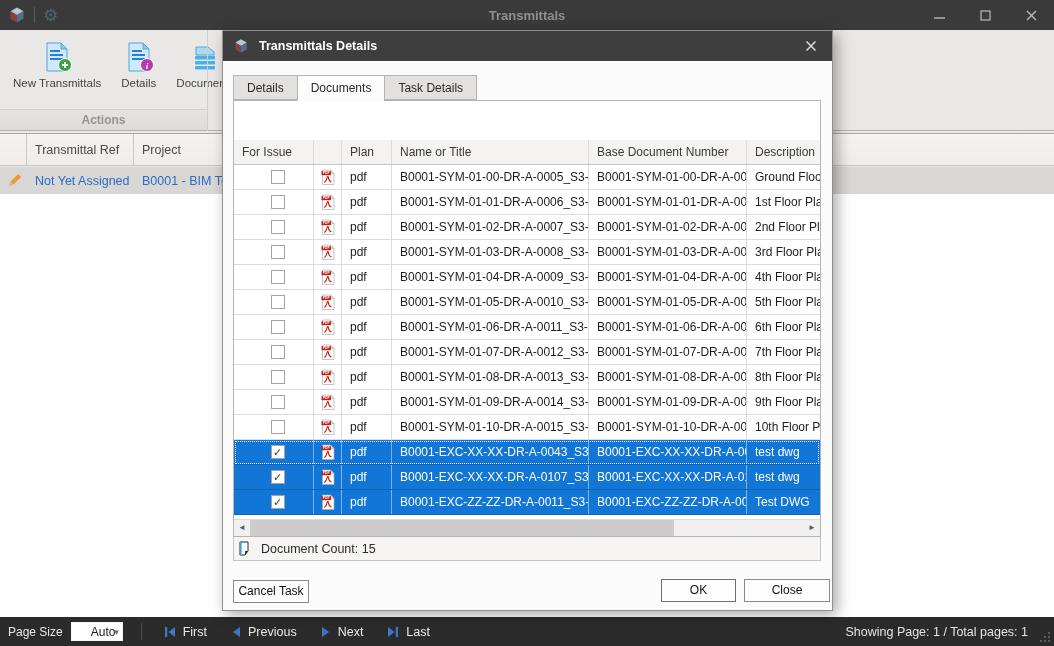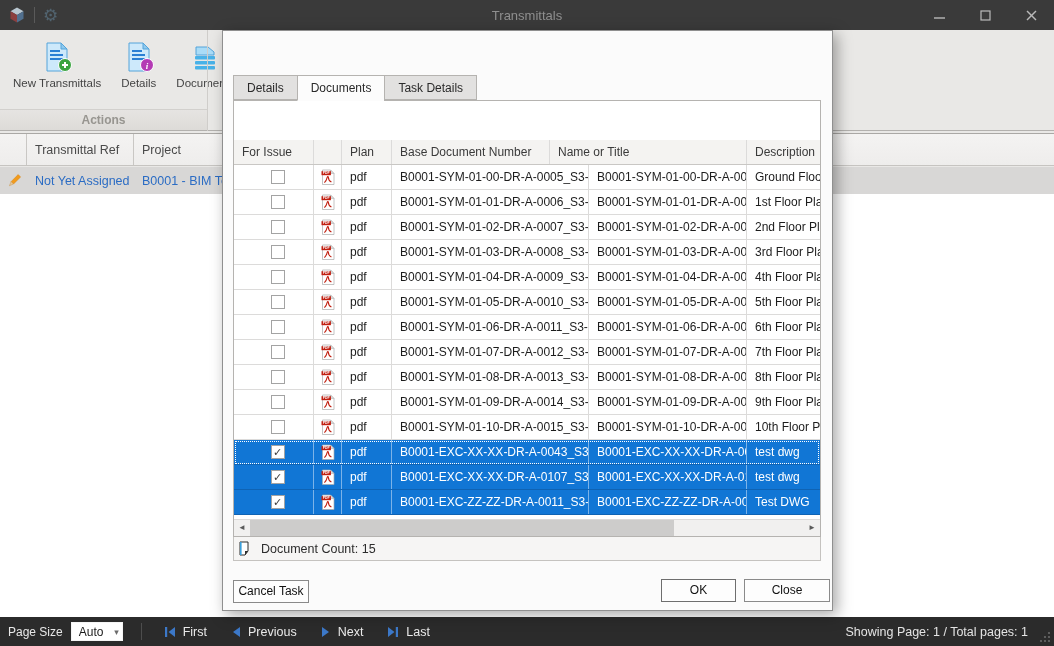--- a/index.html
+++ b/index.html
@@ -7,21 +7,21 @@
   body { font-family:"Liberation Sans", sans-serif; font-size:12px; color:#222;
          background:#e9e8e6; overflow:hidden; position:relative; }
 
   
   .titlebar { position:absolute; left:0; top:0; width:1054px; height:30px;
               background:#3a3a3a; display:flex; align-items:center; }
   .titlebar .app-ic { margin-left:8px; width:18px; height:18px; }
   .tb-sep { width:1px; height:16px; background:#5a5a5a; margin:0 8px; }
   .gear { color:#51636f; font-size:17px; line-height:17px; cursor:default; }
   .tb-title { position:absolute; left:0; right:0; text-align:center;
-              color:#8f8f8f; font-weight:normal; font-size:13px; pointer-events:none; }
+              color:#8f8f8f; font-weight:bold; font-size:13px; pointer-events:none; }
   .win-btns { position:absolute; right:0; top:0; height:30px; display:flex; }
   .win-btn { width:46px; height:30px; display:flex; align-items:center; justify-content:center; }
   .win-btn svg { stroke:#b9b9b9; }
 
   
   .ribbon { position:absolute; left:0; top:30px; width:1054px; height:101px;
             background:#e9e8e6; border-bottom:1px solid #b3b1ae; }
   .ribbon-items { display:flex; padding:8px 0 0 6px; gap:6px; }
   .rb-item { display:flex; flex-direction:column; align-items:center; gap:4px;
              padding:3px 7px; }
@@ -47,21 +47,21 @@
   .gr-icon { width:27px; display:flex; justify-content:center; }
   .gr-ref { width:107px; padding-left:8px; color:#2b6cc4; font-size:12.5px; }
   .gr-proj { flex:1; padding-left:8px; color:#2b6cc4; font-size:12.5px;
              white-space:nowrap; overflow:hidden; }
 
   
   .statusbar { position:absolute; left:0; bottom:0; width:1054px; height:29px;
                background:#2b2b2b; display:flex; align-items:center; color:#e8e8e8; }
   .sb-left { display:flex; align-items:center; gap:8px; margin-left:8px; }
   .ps-select { width:52px; height:19px; background:#fff; border:1px solid #f5f5f5;
-               color:#1a1a1a; display:flex; align-items:center; padding-left:7px; position:relative; }
+               color:#1a1a1a; display:flex; align-items:center; padding-left:19px; position:relative; }
   .ps-select .caret { position:absolute; right:3px; color:#6b6b6b; font-size:9px; }
   .sb-sep { width:1px; height:17px; background:#4d4d4d; margin:0 10px; }
   .nav-btn { display:flex; align-items:center; gap:7px; padding:0 12px; height:29px; }
   .nav-btn .lbl { color:#eaeaea; font-size:12.5px; }
   .sb-right { position:absolute; right:26px; color:#e4e4e4; font-size:12.5px; }
   .grip { position:absolute; right:3px; bottom:3px; }
 
   
   .dialog { position:absolute; left:222px; top:30px; width:611px; height:581px;
             background:#fbfbfb; border:1px solid #8f8f8f; z-index:10;
@@ -205,34 +205,48 @@
           <path d="M6.4 10.5 L8.1 14.6 L9.8 10.5 Z" fill="#e8c89a" stroke="#c79a55" stroke-width="0.5"></path>
         </g>
       </svg>
     </div>
     <div class="gr-ref">Not Yet Assigned</div>
     <div class="gr-proj">B0001 - BIM Test Project</div>
   </div>
 </div>
 
 <div class="dialog">
+  <div class="dlg-header">
+    <svg class="app-ic" viewBox="0 0 18 18">
+      <polygon points="9,1.5 15.5,5.2 9,9 2.5,5.2" fill="#b9c7d1"></polygon>
+      <polygon points="2.5,5.2 9,9 9,16.5 2.5,12.8" fill="#8c3f3f"></polygon>
+      <polygon points="15.5,5.2 9,9 9,16.5 15.5,12.8" fill="#51708f"></polygon>
+    </svg>
+    <span class="dlg-title">Transmittals Details</span>
+    <div class="dlg-close">
+      <svg width="10" height="10">
+          <line x1="0.5" y1="0.5" x2="9.5" y2="9.5" stroke-width="1.5"></line>
+          <line x1="9.5" y1="0.5" x2="0.5" y2="9.5" stroke-width="1.5"></line>
+        </svg>
+    </div>
+  </div>
 
   <div class="tabs">
     <div class="tab">Details</div>
     <div class="tab active">Documents</div>
     <div class="tab">Task Details</div>
   </div>
 
   <div class="doc-table">
     <div class="t-row t-head">
       <div class="t-cell c-issue">For Issue</div>
       <div class="t-cell c-picon"></div>
       <div class="t-cell c-type">Plan</div>
+      <div class="t-cell c-name">Name or Title</div>
       <div class="t-cell c-base">Base Document Number</div>
-      <div class="t-cell c-name">Name or Title</div>
       <div class="t-cell c-desc">Description</div>
     </div>
     <div>
         <div class="t-row">
     <div class="t-cell c-issue">
       <div class="cb"></div>
     </div>
     <div class="t-cell c-picon">
       <svg width="14" height="16" viewBox="0 0 14 16">
         <path d="M1.5 1 h8 l3.5 3.5 v11 h-11.5 z" fill="#fff" stroke="#ababab" stroke-width="0.7"></path>

